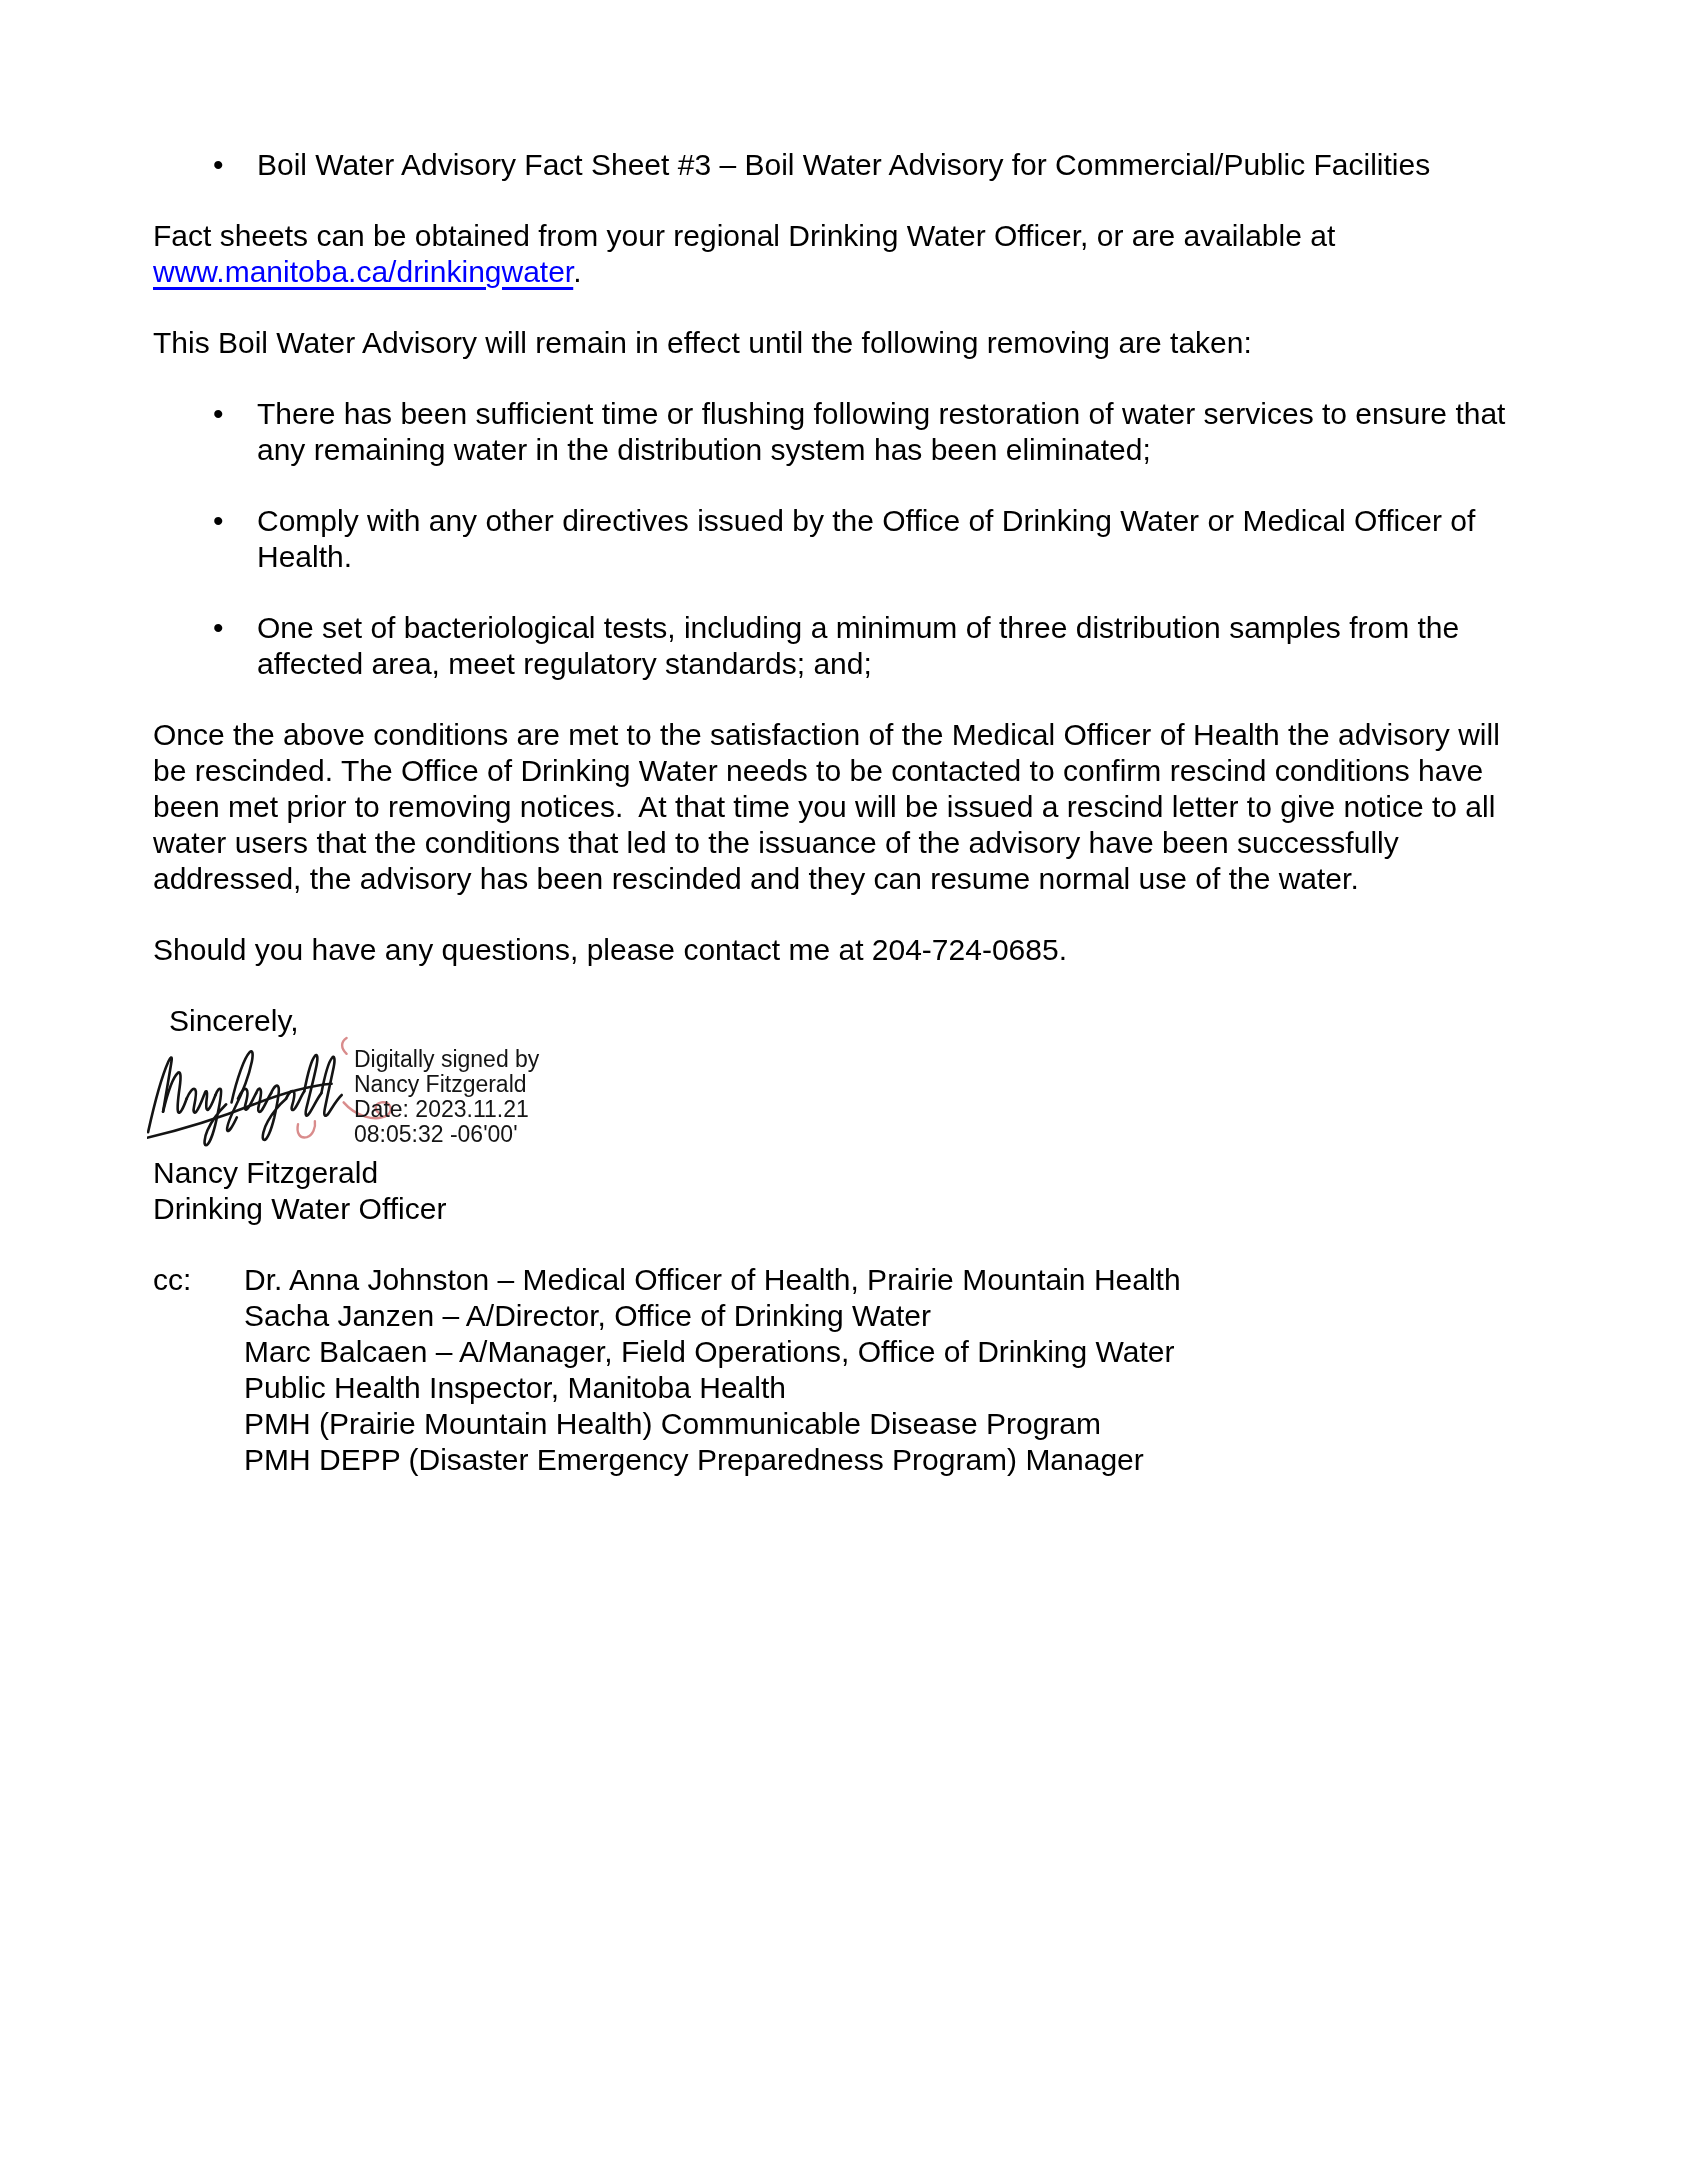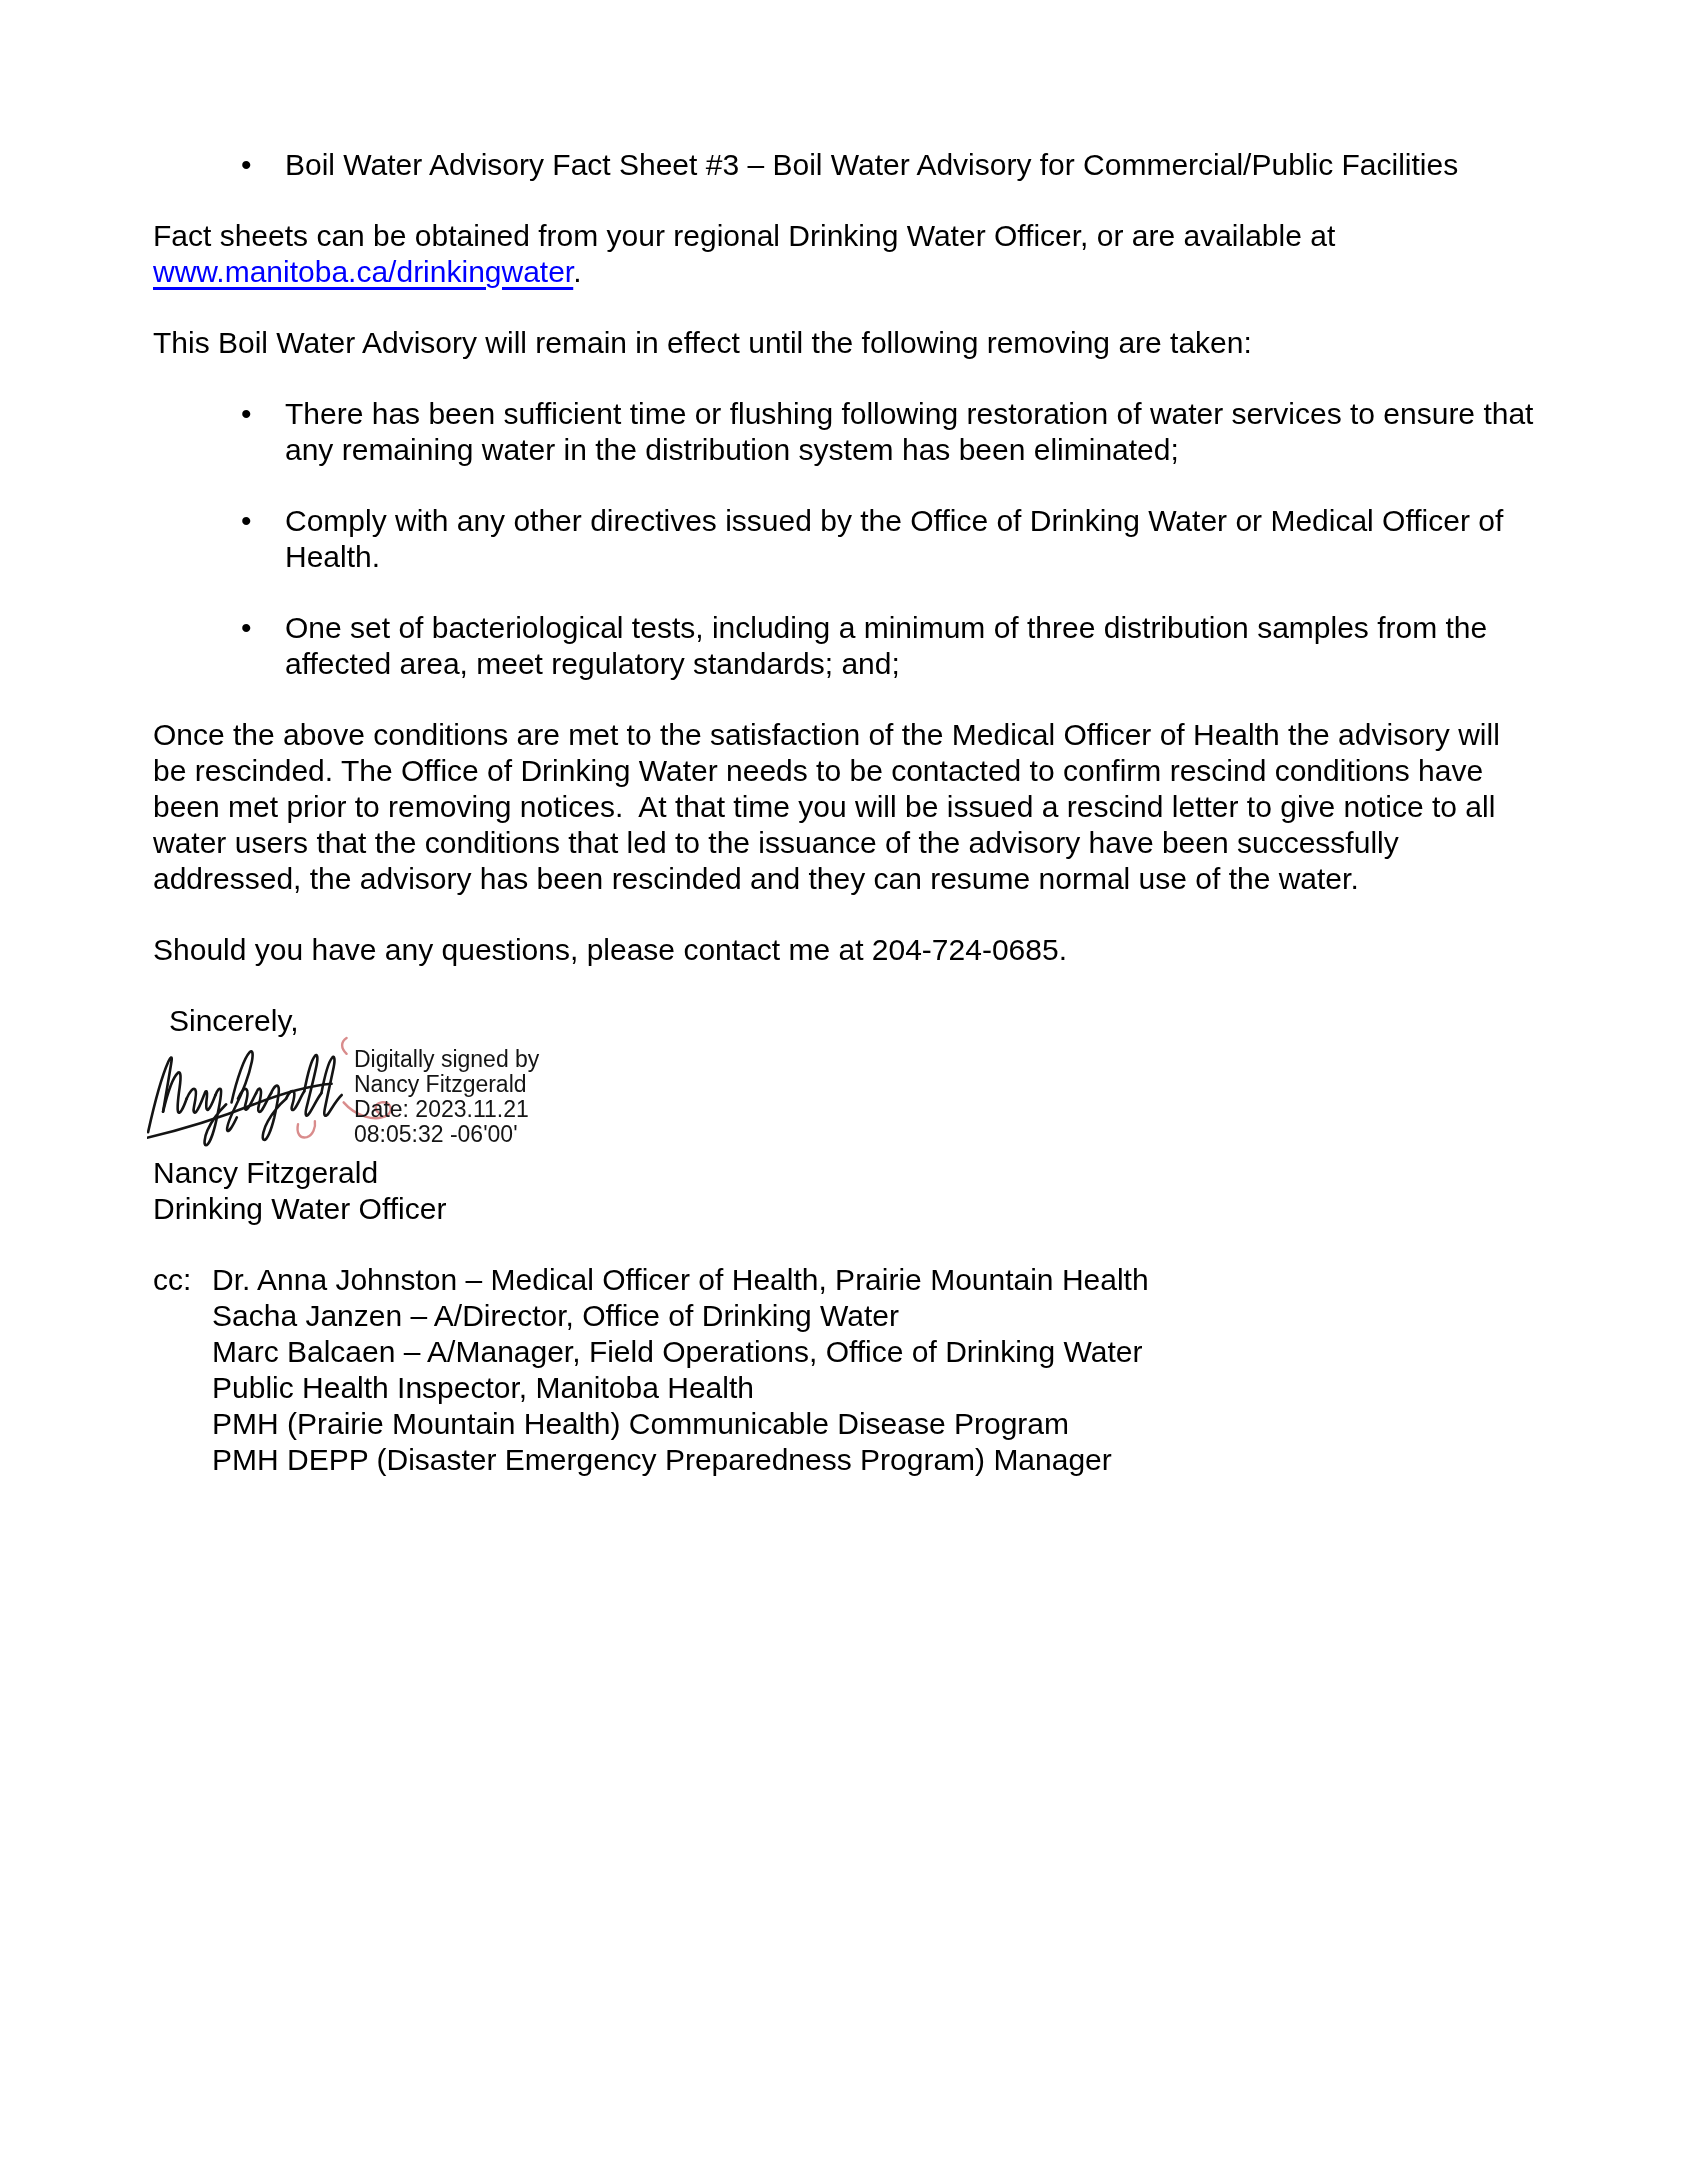--- a/index.html
+++ b/index.html
@@ -10,21 +10,21 @@
     color:#000000;
     font-family:"Liberation Sans","DejaVu Sans",sans-serif;
     font-size:30px;
     line-height:36px;
     overflow:hidden;
   }
   .content{padding:147px 57px 0 153px;}
   .para{margin:0 0 35px 0;}
   .ml{white-space:pre-wrap;}
   ul.blist{margin:0 0 35px 0;padding:0 0 0 104px;list-style:none;}
-  ul.blist li{position:relative;margin-left:28px;}
+  ul.blist li{position:relative;}
   ul.blist li + li{margin-top:35px;}
   ul.blist li::before{
     content:"\2022";
     position:absolute;left:-44px;top:0;
     font-size:30px;line-height:36px;color:#000;
   }
   a.doclink{
     color:var(--link-color,#0000FF);
     text-decoration:underline;
     text-decoration-thickness:3px;
@@ -36,21 +36,21 @@
   .sig-svg{position:absolute;left:-6px;top:-14px;width:214px;height:121px;}
   .sig-svg path{fill:none;stroke:#141414;stroke-width:2.6;stroke-linecap:round;stroke-linejoin:round;vector-effect:non-scaling-stroke;}
   .stamp-svg{position:absolute;left:139px;top:-20px;width:129px;height:111px;}
   .stamp-svg path{fill:none;stroke:var(--stamp-color,#D98C8C);stroke-width:2.4;stroke-linecap:round;vector-effect:non-scaling-stroke;}
   .stamp-text{
     position:absolute;left:201px;top:-8px;
     font-size:23px;line-height:25px;
     white-space:pre-wrap;color:#141414;
   }
   .signer{margin:0 0 35px 0;}
-  .cc-row{display:flex;margin:0;}
+  .cc-row{display:flex;margin:0;gap:32px;}
   .cc-label{width:59px;flex:0 0 59px;}
   .cc-lines{flex:1;}
 </style>
 </head>
 <body>
 
 <div class="page">
   <div class="content">
 
     <ul class="blist">

